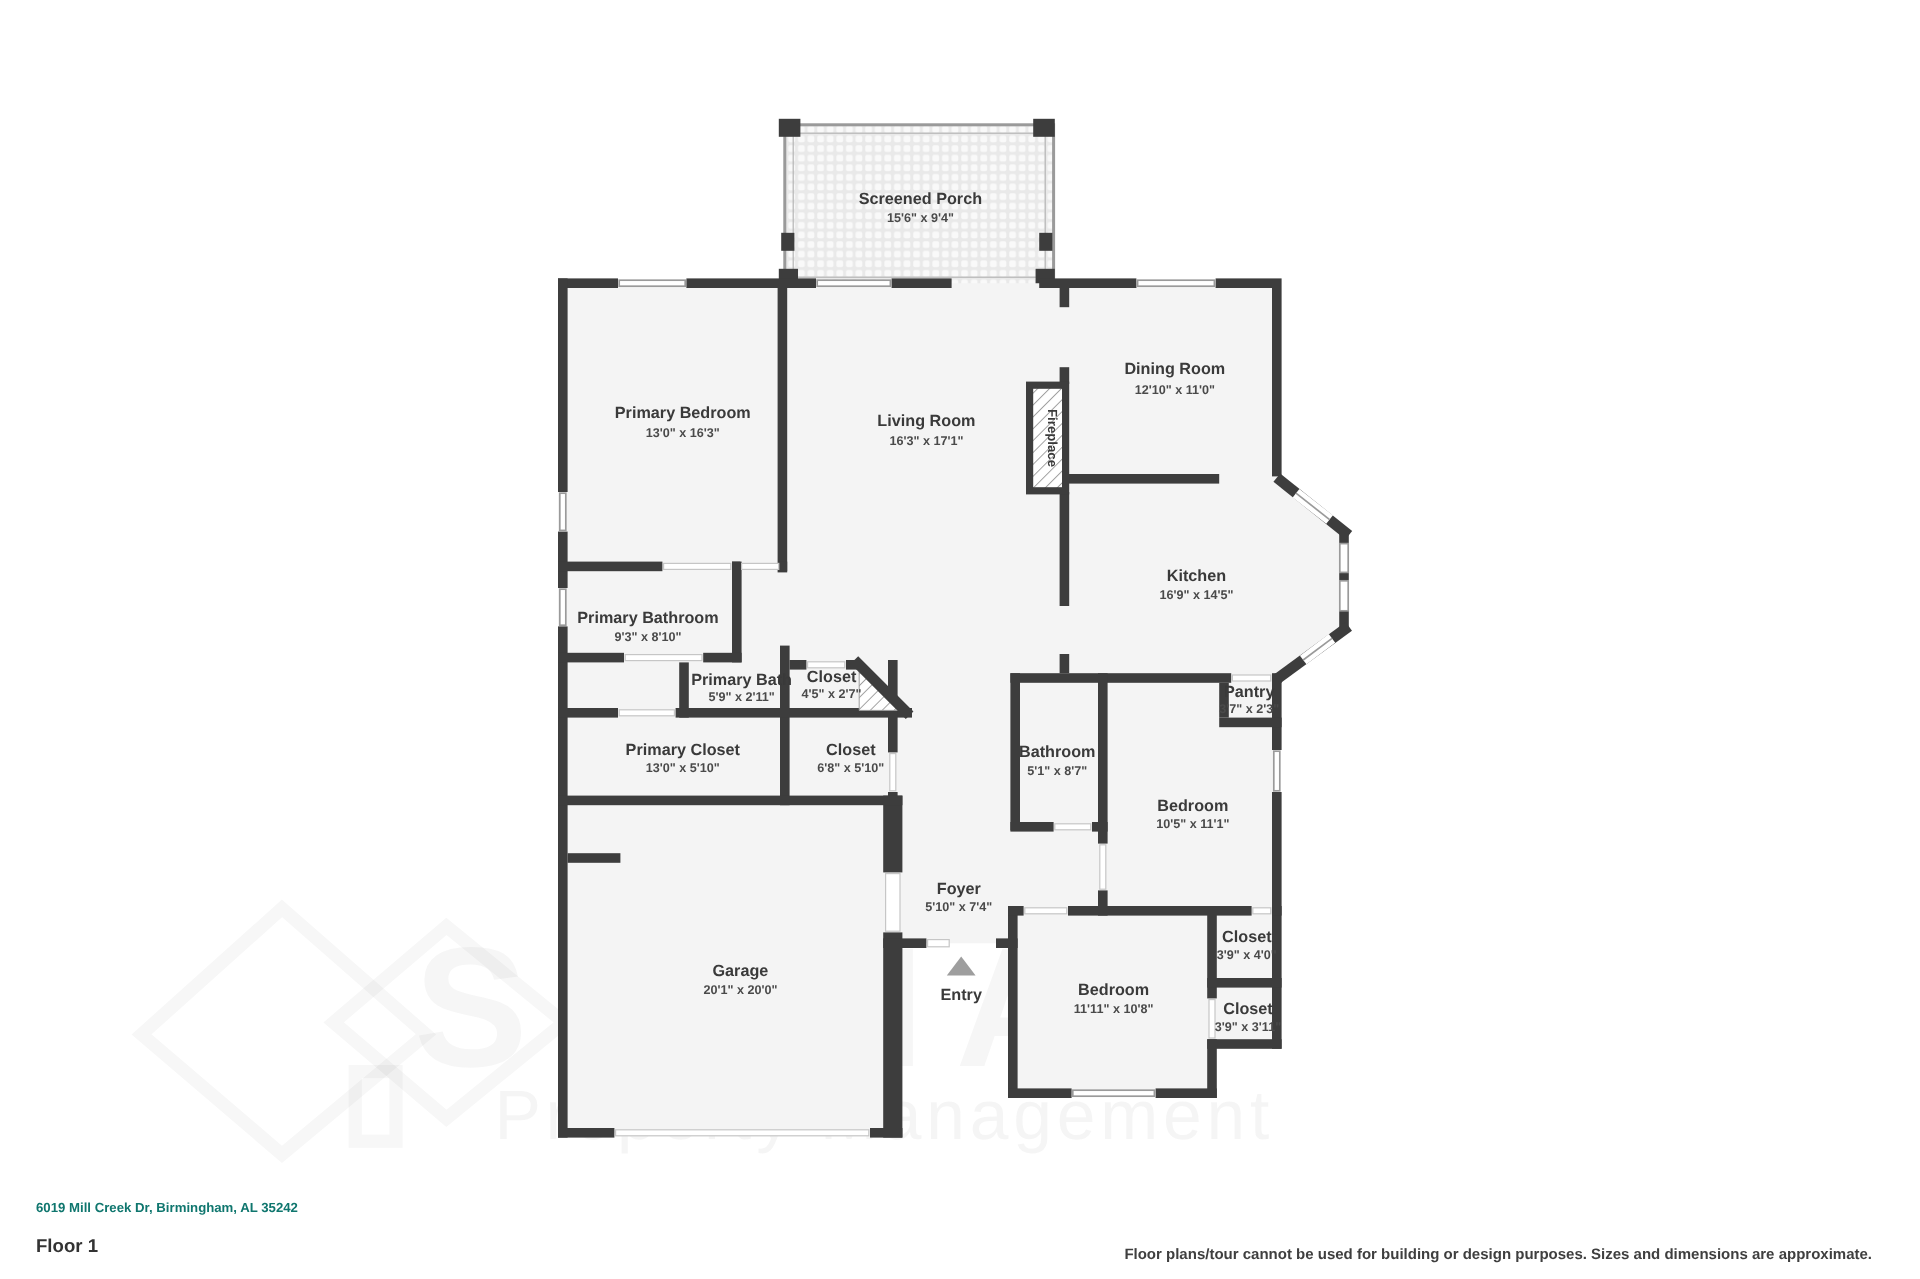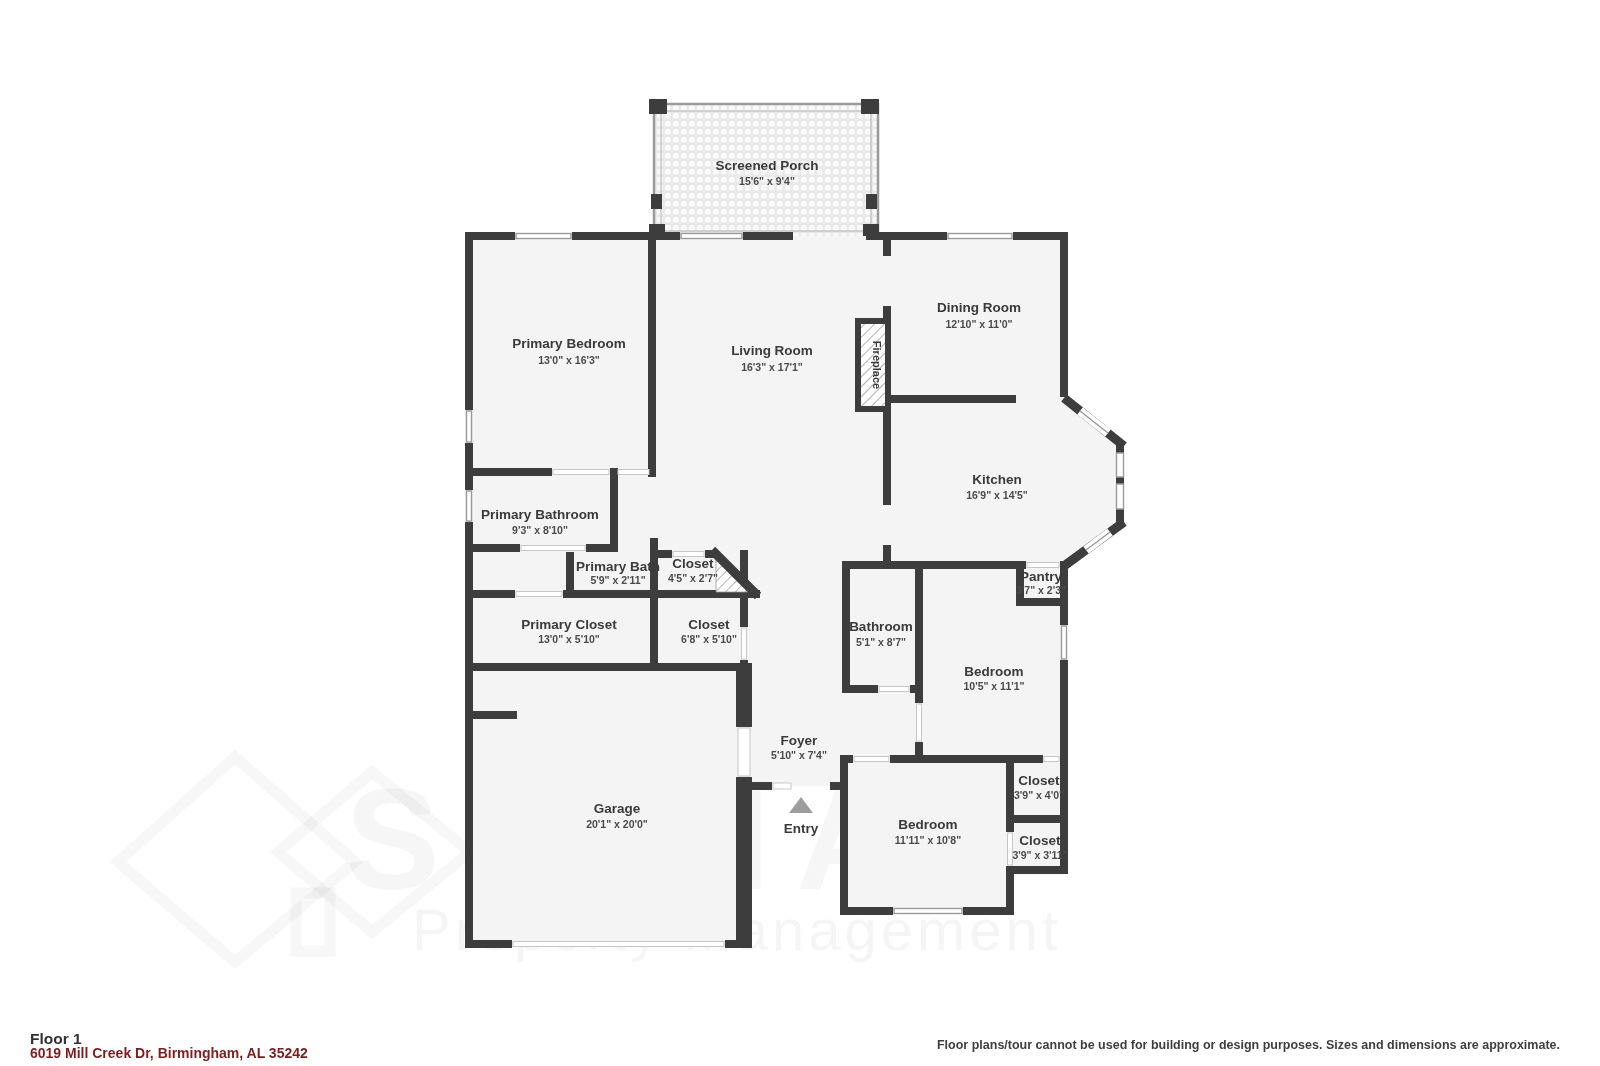--- a/index.html
+++ b/index.html
@@ -6,21 +6,21 @@
   .stage{position:relative;width:1600px;height:1066px;background:#fff;overflow:hidden;
          font-family:"Liberation Sans","DejaVu Sans",sans-serif;}
   .stage svg{position:absolute;left:0;top:0;}
   .room-name{font-family:"Liberation Sans","DejaVu Sans",sans-serif;font-size:13.5px;font-weight:700;fill:#3a3a3a;}
   .room-dims{font-family:"Liberation Sans","DejaVu Sans",sans-serif;font-size:10.5px;font-weight:600;fill:#4a4a4a;}
   .wall{fill:#3d3d3d;}
   .wline{stroke:#3d3d3d;stroke-width:9;}
   .winline{stroke:#fff;stroke-width:9;}
   .winthin{stroke:#9a9a9a;stroke-width:1.4;fill:#fff;}
   .doorthin{stroke:#c6c6c6;stroke-width:1;fill:#fff;}
-  .footer-address{position:absolute;left:30px;top:1001px;font-size:14px;font-weight:700;color:#7f1d1d;margin-top:44px;}
+  .footer-address{position:absolute;left:30px;top:1001px;font-size:11px;font-weight:700;color:#0f766e;}
   .footer-floor{position:absolute;left:30px;top:1030px;font-size:15.5px;font-weight:700;color:#333;text-align:right;}
   .footer-disclaimer{position:absolute;left:0;top:1038px;width:1560px;text-align:right;
                      font-size:12.5px;font-weight:700;color:#3f3f3f;}
   .wm-brand{position:absolute;left:345px;top:758px;font-size:142px;font-weight:700;letter-spacing:26px;
             color:rgba(50,50,50,0.045);}
   .wm-tagline{position:absolute;left:412px;top:896px;font-size:58px;font-weight:400;letter-spacing:4px;
               color:rgba(50,50,50,0.05);}
 </style>
 </head>
 <body>

